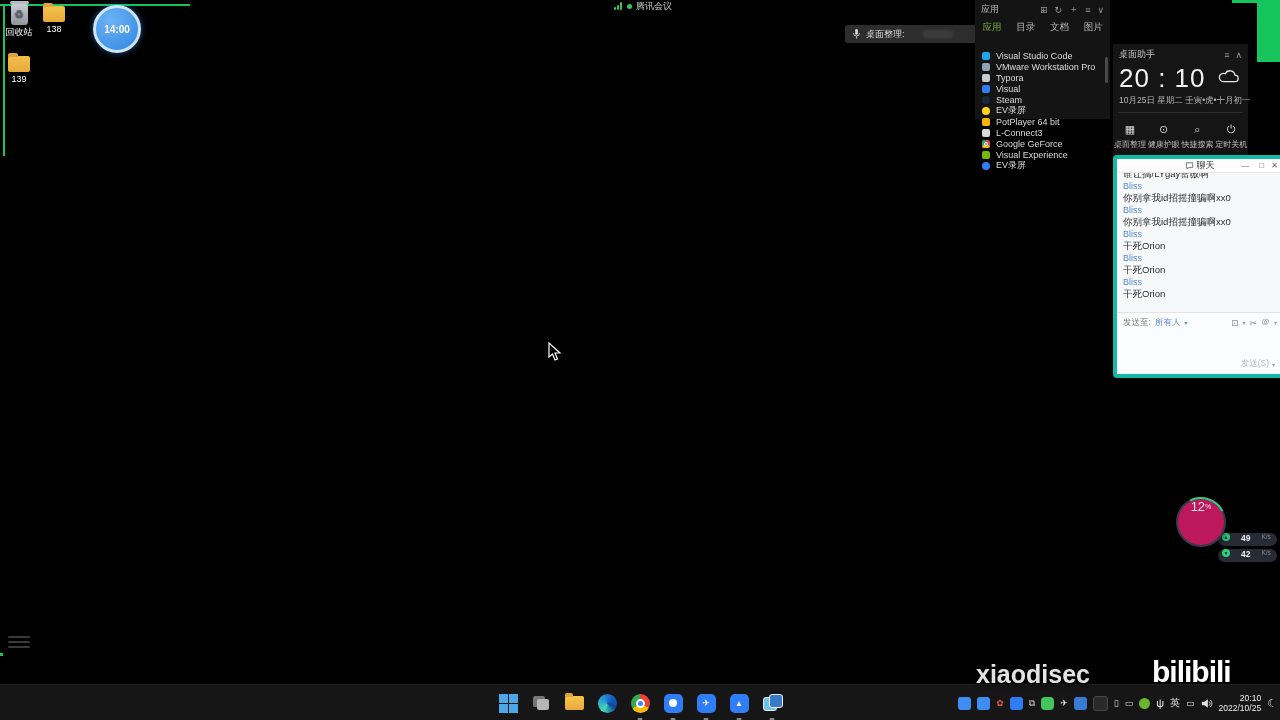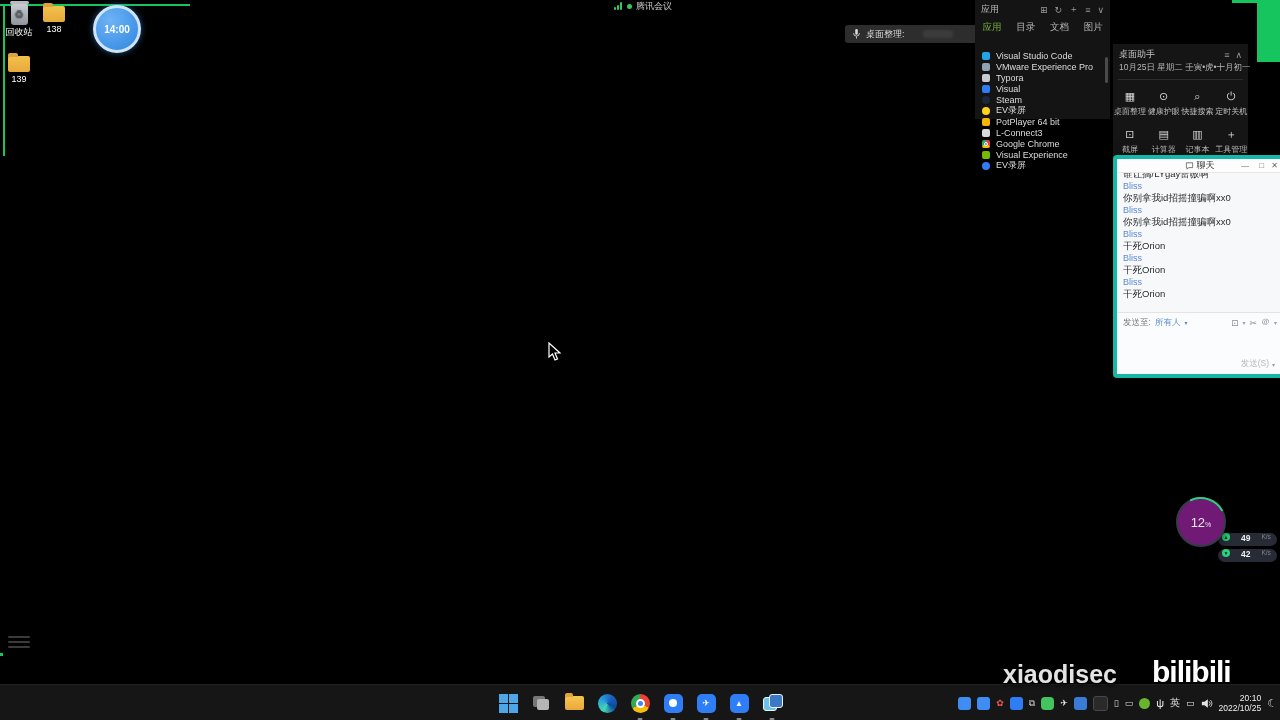--- a/index.html
+++ b/index.html
@@ -60,21 +60,21 @@
   .mname{color:#5b8ad2;font-size:9px;}
   .chat-foot{border-top:1px solid #e3e3e3;}
   .gicon{color:#8a8f99;font-size:9px;}
   .caret{font-size:6px;color:#9aa0a8;}
 
   
   .pill{background:#262b36;border-radius:8px;display:flex;align-items:flex-start;gap:11px;padding:0 6px 0 4px;height:13px;margin-top:32px;}
   .updn{width:8px;height:8px;border-radius:50%;background:#2bd17e;color:#0d2417;font-size:5px;line-height:8px;text-align:center;}
   .pv{color:#f0f0f0;font-size:8.5px;font-weight:bold;}
   .pu{color:#7d828c;font-size:6.5px;}
-  .cpuCircle{width:46px;height:46px;border-radius:50%;background:#701a75;border:2px solid #343b49;display:flex;align-items:center;justify-content:center;color:#e8e8e8;box-shadow:0 2px 8px rgba(0,0,0,.6);}
+  .cpuCircle{width:46px;height:46px;border-radius:50%;background:#be185d;border:2px solid #343b49;display:flex;align-items:flex-start;justify-content:center;color:#e8e8e8;box-shadow:0 2px 8px rgba(0,0,0,.6);}
   .cpuArc{width:46px;height:46px;border-radius:50%;border:2px solid transparent;border-top:2px solid #2bd17e;transform:rotate(18deg);}
 
   
   .taskbar{background:#161616;border-top:1px solid #222;}
   .centerIcons{display:flex;gap:10px;align-items:center;justify-content:center;height:100%;}
   .tbi{position:relative;width:23px;height:23px;display:flex;align-items:center;justify-content:center;}
   .rundot{position:absolute;bottom:-5px;left:50%;transform:translateX(-50%);width:5px;height:2px;border-radius:2px;background:#8a8a8a;}
   .winlogo{display:grid;grid-template-columns:9px 9px;grid-template-rows:9px 9px;gap:1px;}
   .winlogo div{background:#4da6e8;}
   .tview{position:relative;width:16px;height:14px;}
@@ -165,21 +165,21 @@
       <span class="tab">文档</span>
       <span class="tab">图片</span>
     </div>
     <div style="margin-top:16px;">
       <div class="approw">
           <span class="appico" style="background: rgb(34, 164, 232);"></span>
           <span>Visual Studio Code</span>
         </div>
       <div class="approw">
           <span class="appico" style="background: rgb(143, 163, 179);"></span>
-          <span>VMware Experience Pro</span>
+          <span>VMware Workstation Pro</span>
         </div>
       <div class="approw">
           <span class="appico" style="background: rgb(200, 204, 208);"></span>
           <span>Typora</span>
         </div>
       <div class="approw">
           <span class="appico" style="background: rgb(46, 124, 246);"></span>
           <span>Visual</span>
         </div>
       <div class="approw">
@@ -193,40 +193,47 @@
       <div class="approw">
           <span class="appico" style="background: rgb(247, 181, 0);"></span>
           <span>PotPlayer 64 bit</span>
         </div>
       <div class="approw">
           <span class="appico" style="background: rgb(217, 217, 217);"></span>
           <span>L-Connect3</span>
         </div>
       <div class="approw">
           <span class="appico chrome-mini"></span>
-          <span>Google Chrome</span>
+          <span>Google GeForce</span>
         </div>
       <div class="approw">
           <span class="appico" style="background: rgb(118, 185, 0);"></span>
           <span>Visual Experience</span>
         </div>
       <div class="approw">
           <span class="appico" style="border-radius: 50%; background: rgb(47, 126, 247);"></span>
           <span>EV录屏</span>
         </div>
     </div>
     <div class="ab scrollthumb" style="right:2px;top:57px;height:26px;"></div>
   </div>
 
   <div class="ab asst" style="left:1113px;top:0;width:135px;height:153px;margin-top:44px;">
     <div class="hd">
       <span>桌面助手</span>
       <span style="flex:1;"></span>
       <span class="ic" style="color:#9a9a9a;margin-left:6px;">≡</span>
       <span class="ic" style="color:#9a9a9a;margin-left:6px;">∧</span>
+    </div>
+    <div style="display:flex;align-items:flex-start;padding:2px 8px 0 6px;">
+      <span class="bigtime">20 : 10</span>
+      <span style="flex:1;"></span>
+      <svg width="22" height="16" viewBox="0 0 24 16" style="margin-top:6px;">
+        <path d="M6 13 a4.5 4.5 0 1 1 2-8.5 a5.5 5.5 0 0 1 10.5 1.5 a3.5 3.5 0 0 1 0 7 z" fill="none" stroke="#e8e8e8" stroke-width="1.4"></path>
+      </svg>
     </div>
     <div class="dateline" style="padding:1px 6px 0;">10月25日  星期二  壬寅•虎•十月初一</div>
     <div class="divline" style="margin:5px 5px 0;"></div>
     <div class="qgrid" style="margin-top:6px;">
       <div class="qitem"><span class="gi">▦</span><div class="lb">桌面整理</div></div>
       <div class="qitem"><span class="gi">⊙</span><div class="lb">健康护眼</div></div>
       <div class="qitem"><span class="gi">⌕</span><div class="lb">快捷搜索</div></div>
       <div class="qitem"><span class="gi">⏻</span><div class="lb">定时关机</div></div>
     </div>
     <div class="qgrid" style="margin-top:7px;">
@@ -316,21 +323,21 @@
     </div>
     <div class="ab cpuArc" style="left:0;top:0;"></div>
   </div>
 
   <div class="ab" style="left:8px;top:636px;width:22px;">
     <div class="hline" style="margin-bottom:3px;"></div>
     <div class="hline" style="margin-bottom:3px;"></div>
     <div class="hline"></div>
   </div>
 
-  <div class="ab xiaod" style="left:1003px;top:660px;z-index:30;">xiaodisec</div>
+  <div class="ab xiaod" style="left:976px;top:660px;z-index:30;">xiaodisec</div>
   <div class="ab bili" style="left:1152px;top:655px;z-index:30;">bilibili</div>
 
   <div class="ab taskbar" style="left:0;top:684px;width:1280px;height:36px;">
     <div class="centerIcons">
       <div class="tbi">
           <div class="winlogo">
             <div></div>
             <div></div>
             <div></div>
             <div></div>

